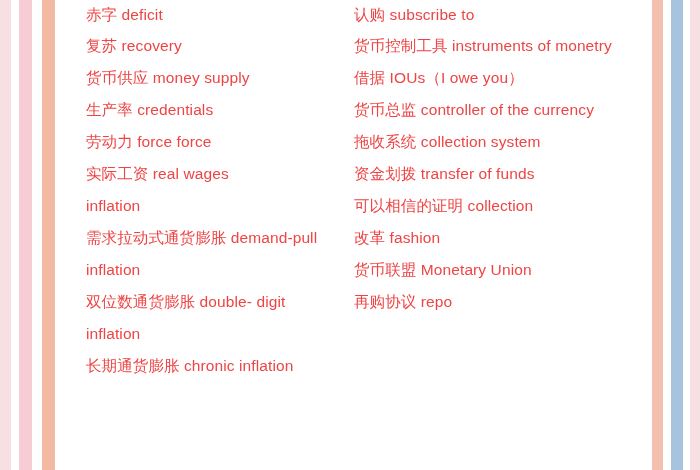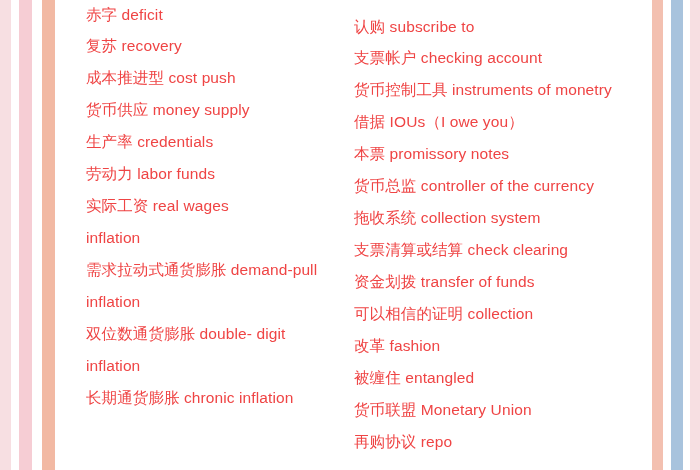--- a/index.html
+++ b/index.html
@@ -56,21 +56,21 @@
     box-sizing: border-box;
   }
   .column-left {
     width: 270px;
     padding-left: 22px;
     padding-top: 0px;
   }
   .column-right {
     width: 290px;
     padding-left: 20px;
-    padding-top: 12px;
+    padding-top: 0px;
   }
   .entry {
     font-size: 15.5px;
     line-height: 32px;
     color: #ef4444;
     white-space: pre-wrap;
     letter-spacing: 0.1px;
   }
   .entry.first {
     line-height: 30px;
@@ -93,44 +93,39 @@
   <div class="stripe stripe-r3"></div>
   <div class="stripe stripe-r4"></div>
   <div class="stripe stripe-r5"></div>
   <div class="stripe stripe-r6"></div>
 
   <div class="content">
 
     <div class="column column-left">
       <div class="entry first">赤字 deficit</div>
       <div class="entry">复苏 recovery</div>
-      <div class="entry">成本推进型 cost push</div>
       <div class="entry">货币供应 money supply</div>
       <div class="entry">生产率 credentials</div>
-      <div class="entry">劳动力 labor funds</div>
+      <div class="entry">劳动力 force force</div>
       <div class="entry">实际工资 real wages</div>
       <div class="entry">inflation</div>
       <div class="entry">需求拉动式通货膨胀 demand-pull</div>
       <div class="entry">inflation</div>
       <div class="entry">双位数通货膨胀 double- digit</div>
       <div class="entry">inflation</div>
       <div class="entry">长期通货膨胀 chronic inflation</div>
     </div>
 
     <div class="column column-right">
       <div class="entry first">认购 subscribe to</div>
-      <div class="entry">支票帐户 checking account</div>
       <div class="entry">货币控制工具 instruments of monetry</div>
       <div class="entry">借据 IOUs（I owe you）</div>
-      <div class="entry">本票 promissory notes</div>
       <div class="entry">货币总监 controller of the currency</div>
       <div class="entry">拖收系统 collection system</div>
-      <div class="entry">支票清算或结算 check clearing</div>
       <div class="entry">资金划拨 transfer of funds</div>
       <div class="entry">可以相信的证明 collection</div>
       <div class="entry">改革 fashion</div>
-      <div class="entry">被缠住 entangled</div>
       <div class="entry">货币联盟 Monetary Union</div>
       <div class="entry">再购协议 repo</div>
     </div>
 
   </div>
 </div>
 
 </body></html>

